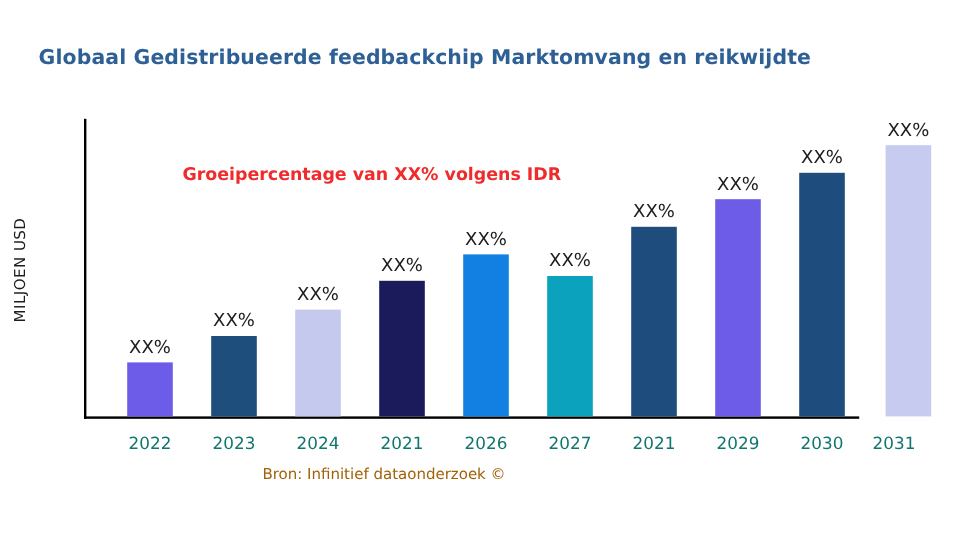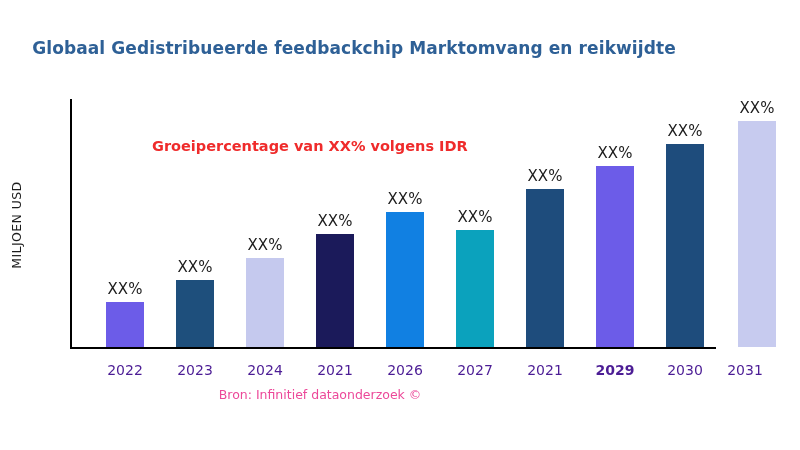--- a/index.html
+++ b/index.html
@@ -78,29 +78,29 @@
     color:#1c1c1c;
     white-space:nowrap;
   }
 
   .x-tick{
     position:absolute;
     top:362px;
     width:80px;
     text-align:center;
     font-size:14px;
-    color:#4c1d95;
+    color:#0f766e;
   }
 
   .source-note{
     position:absolute;
     left:0;top:387px;width:640px;
     text-align:center;
     font-size:12.5px;
-    color:#ec4899;
+    color:#a16207;
   }
 </style>
 </head>
 <body>
 
 <div id="chart-root">
 
   <div class="chart-title">Globaal Gedistribueerde feedbackchip Marktomvang en reikwijdte</div>
 
   <div class="y-axis-label">MILJOEN USD</div>
@@ -154,19 +154,19 @@
   </div>
 
   <div id="xticks">
       <div class="x-tick" style="left: 85px;">2022</div>
       <div class="x-tick" style="left: 155px;">2023</div>
       <div class="x-tick" style="left: 225px;">2024</div>
       <div class="x-tick" style="left: 295px;">2021</div>
       <div class="x-tick" style="left: 365px;">2026</div>
       <div class="x-tick" style="left: 435px;">2027</div>
       <div class="x-tick" style="left: 505px;">2021</div>
-      <div class="x-tick" style="left: 575px; font-weight: bold;">2029</div>
+      <div class="x-tick" style="left: 575px;">2029</div>
       <div class="x-tick" style="left: 645px;">2030</div>
       <div class="x-tick" style="left: 705px; text-align: center;">2031</div>
     </div>
 
   <div class="source-note">Bron: Infinitief dataonderzoek ©</div>
 </div>
 
 </body></html>

